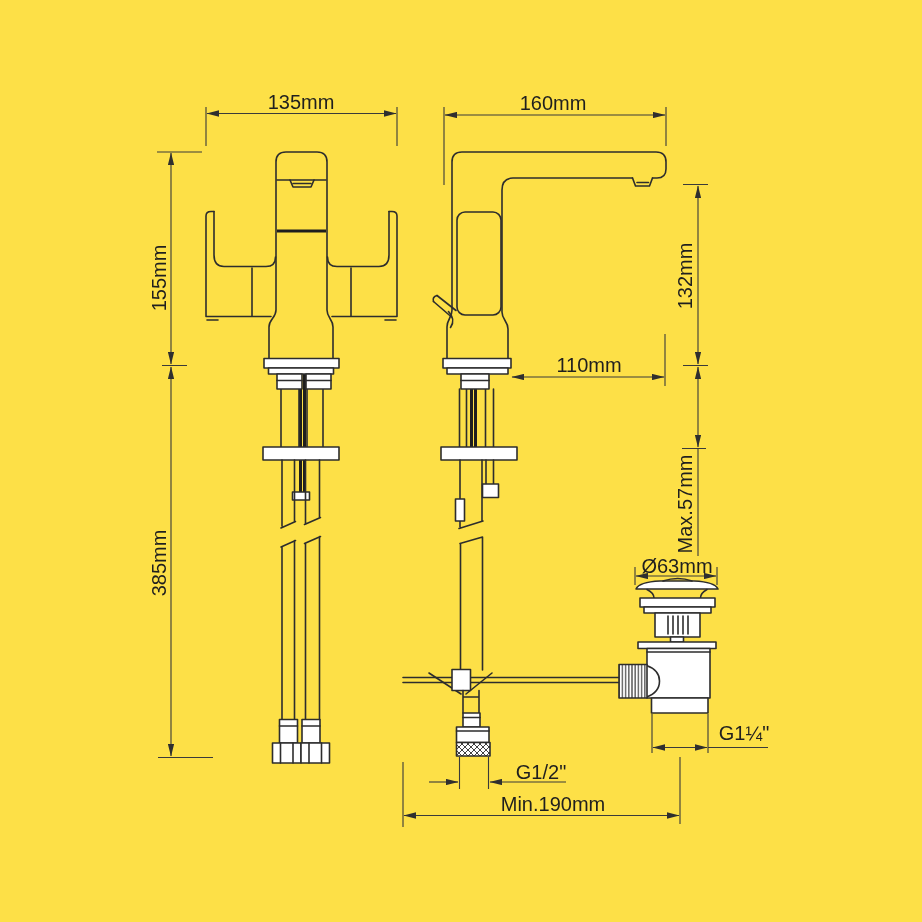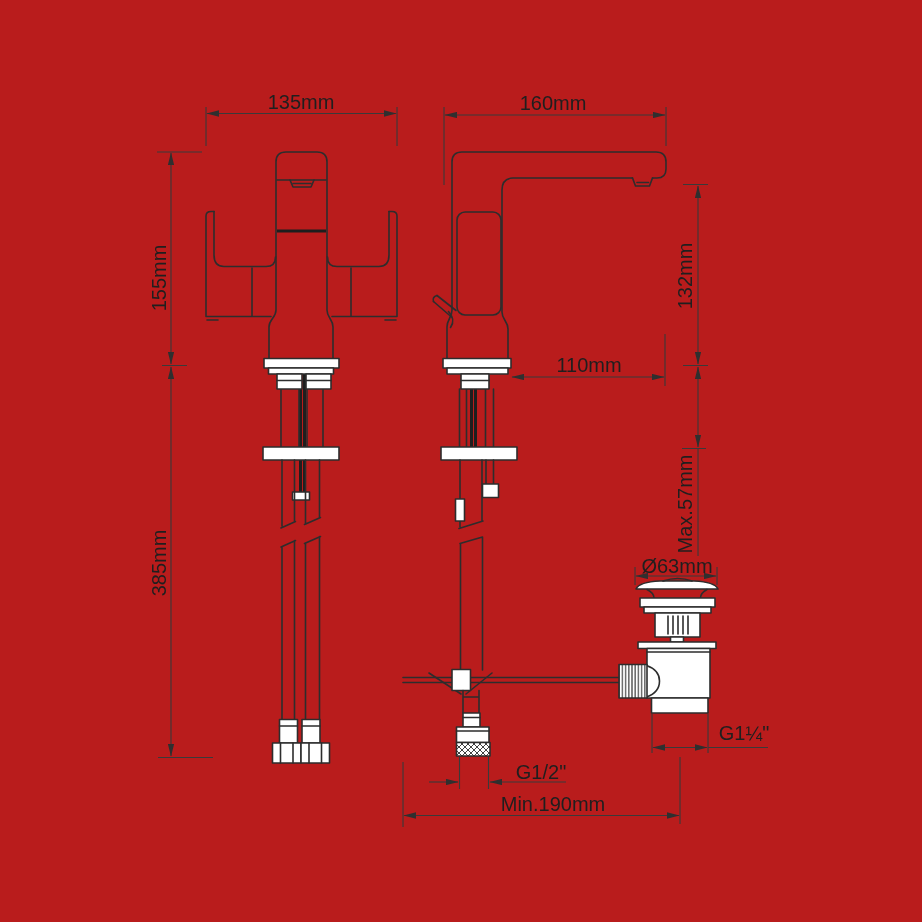--- a/index.html
+++ b/index.html
@@ -1,16 +1,16 @@
 <!DOCTYPE html>
 <html><head>
 <meta charset="utf-8">
 <style>
   html,body{margin:0;padding:0;background:#ffffff;}
-  .page{width:922px;height:922px;background:#b91c1c;position:relative;overflow:hidden;}
+  .page{width:922px;height:922px;background:#fde047;position:relative;overflow:hidden;}
   svg{display:block;}
   .o{fill:none;stroke:#2d2d2d;stroke-width:1.6;stroke-linecap:round;stroke-linejoin:round;}
   .t{fill:none;stroke:#1e1e1e;stroke-width:3;stroke-linecap:butt;}
   .w{fill:#ffffff;stroke:#2d2d2d;stroke-width:1.6;stroke-linejoin:round;}
   .d{fill:none;stroke:#3a3a3a;stroke-width:1.1;stroke-linecap:butt;}
   .dt{font-family:"Liberation Sans",sans-serif;font-size:20px;fill:#1f1f1f;}
   .mid{text-anchor:middle;}
 </style>
 </head>
 <body>

